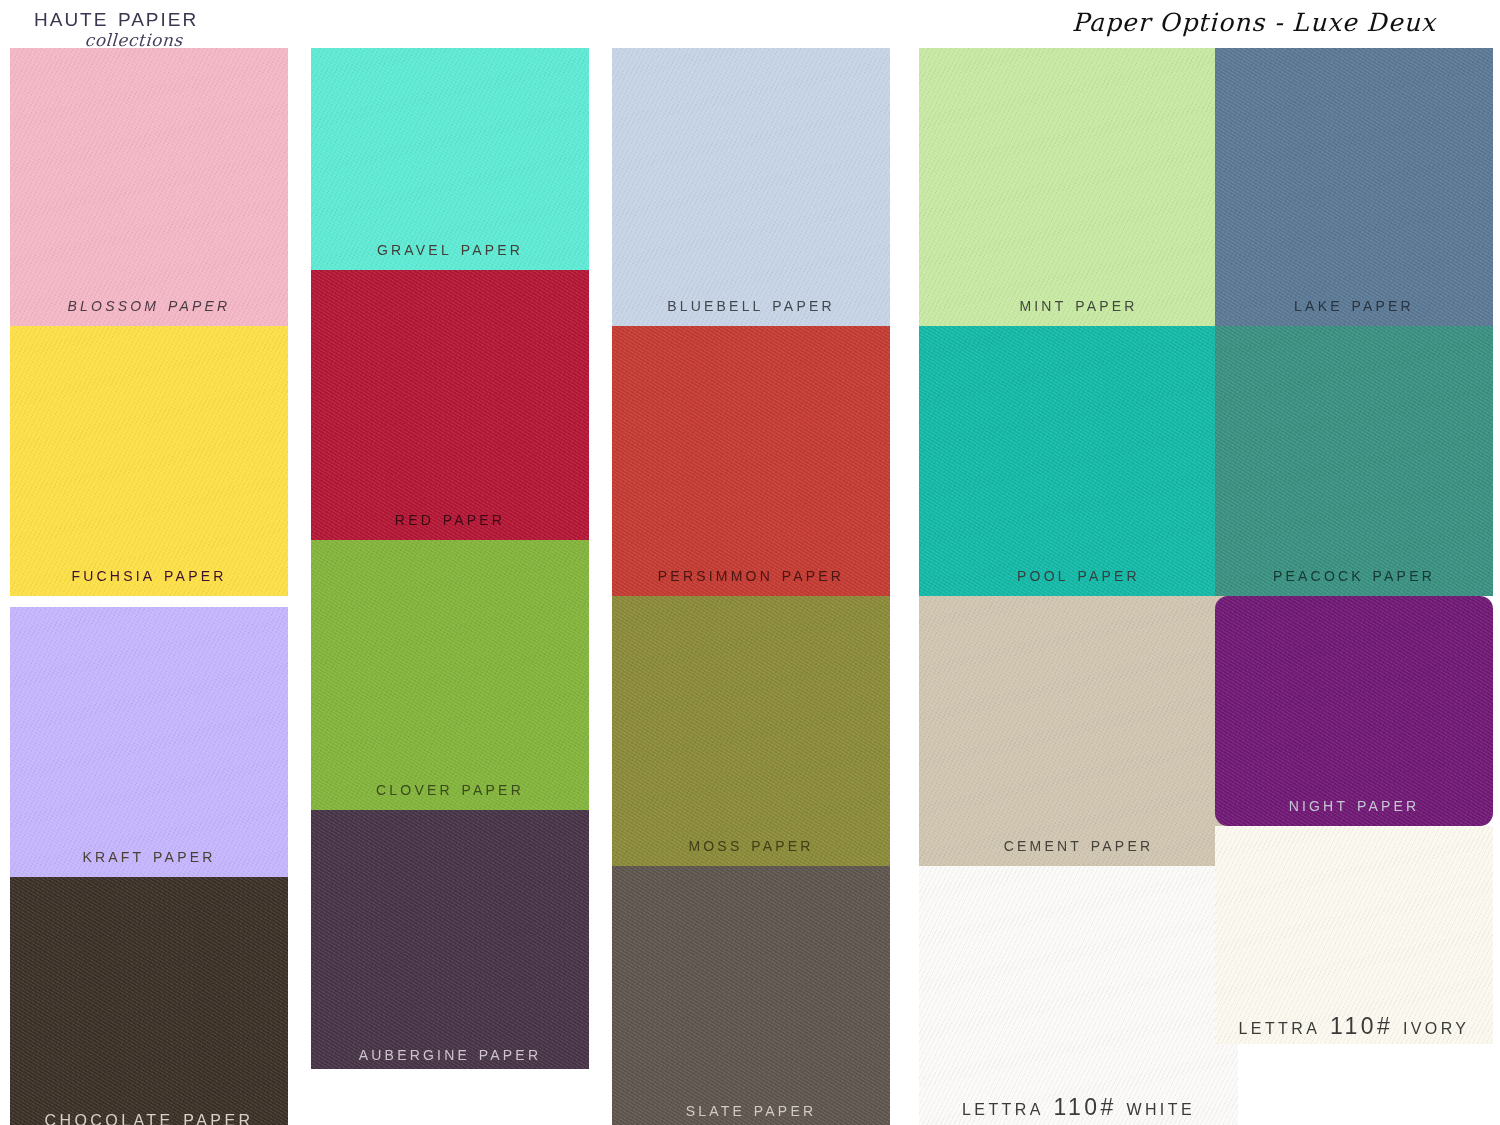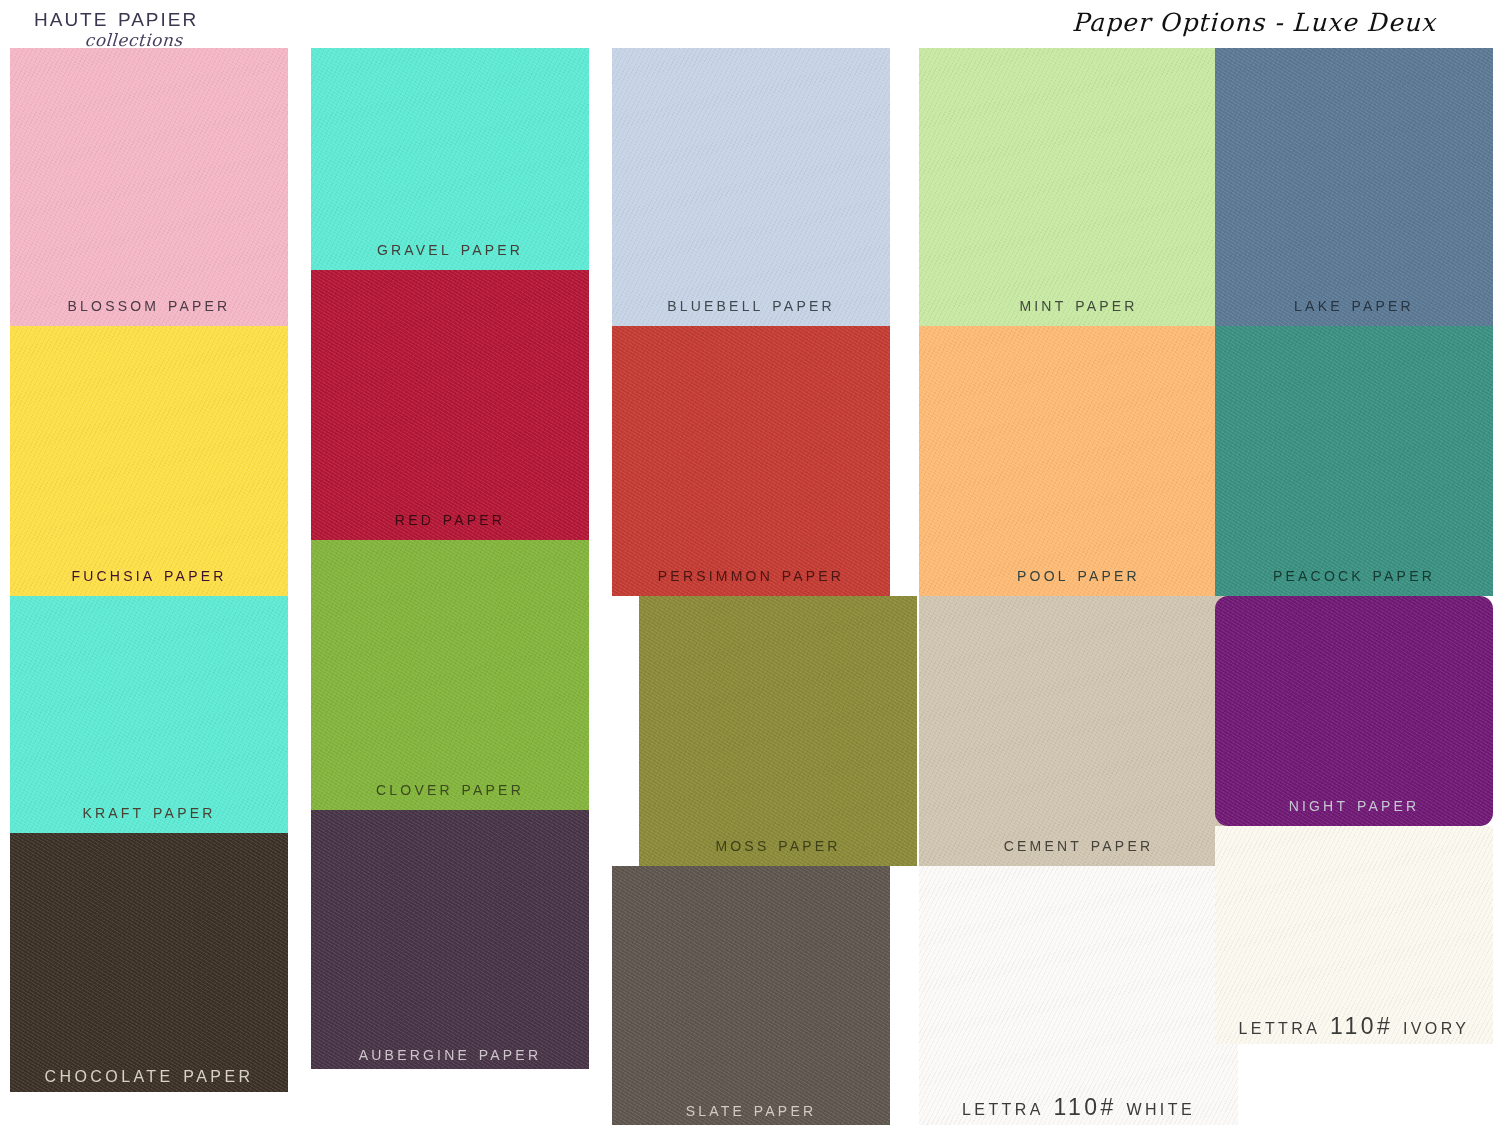--- a/index.html
+++ b/index.html
@@ -139,27 +139,27 @@
 
   <div class="brand">
     <div class="brand-name">Haute Papier</div>
     <div class="brand-sub">collections</div>
   </div>
 
   <div class="doc-title">Paper Options - Luxe Deux</div>
 
   <div class="columns" id="grid">
       <div class="column" style="left: 10px; width: 278px;">
-        <div class="swatch" style="height: 278px; background: rgb(244, 183, 198);">
+        <div class="swatch" style="height: 278px; background: rgb(244, 183, 198); font-style: italic;">
           <div class="swatch-label" style="color: rgb(74, 58, 68);">Blossom Paper</div>
         </div>
         <div class="swatch" style="height: 270px; background: #fde047;">
           <div class="swatch-label" style="color: rgb(60, 16, 48);">Fuchsia Paper</div>
         </div>
-        <div class="swatch" style="height: 237px; background: #5eead4;">
+        <div class="swatch" style="height: 270px; background: #c4b5fd; margin-top: 11px;">
           <div class="swatch-label" style="color: rgb(74, 63, 49);">Kraft Paper</div>
         </div>
         <div class="swatch" style="height: 259px; background: rgb(60, 49, 39);">
           <div class="swatch-label big lower" style="color: rgb(217, 210, 200);">Chocolate Paper</div>
         </div>
       </div>
       <div class="column" style="left: 311px; width: 278px;">
         <div class="swatch" style="height: 222px; background: #5eead4;">
           <div class="swatch-label" style="color: rgb(69, 61, 55);">Gravel Paper</div>
         </div>
@@ -173,32 +173,32 @@
           <div class="swatch-label lower" style="color: rgb(207, 198, 205);">Aubergine Paper</div>
         </div>
       </div>
       <div class="column" style="left: 612px; width: 278px;">
         <div class="swatch" style="height: 278px; background: rgb(198, 212, 230);">
           <div class="swatch-label" style="color: rgb(65, 72, 79);">Bluebell Paper</div>
         </div>
         <div class="swatch" style="height: 270px; background: rgb(195, 59, 50);">
           <div class="swatch-label" style="color: rgb(74, 21, 18);">Persimmon Paper</div>
         </div>
-        <div class="swatch" style="height: 270px; background: rgb(138, 138, 57); margin-left: 27px;">
+        <div class="swatch" style="height: 270px; background: rgb(138, 138, 57);">
           <div class="swatch-label" style="color: rgb(63, 63, 24);">Moss Paper</div>
         </div>
         <div class="swatch" style="height: 259px; background: rgb(94, 86, 78);">
           <div class="swatch-label lower" style="color: rgb(211, 204, 196);">Slate Paper</div>
         </div>
       </div>
       <div class="column" style="left: 919px; width: 319px;">
         <div class="swatch" style="height: 278px; background: rgb(199, 233, 163);">
           <div class="swatch-label" style="color: rgb(65, 73, 60);">Mint Paper</div>
         </div>
-        <div class="swatch" style="height: 270px; background: #fdba74;">
+        <div class="swatch" style="height: 270px; background: #14b8a6;">
           <div class="swatch-label" style="color: rgb(50, 65, 62);">Pool Paper</div>
         </div>
         <div class="swatch" style="height: 270px; background: rgb(207, 197, 177);">
           <div class="swatch-label" style="color: rgb(70, 65, 58);">Cement Paper</div>
         </div>
         <div class="swatch" style="height: 259px; background: rgb(251, 250, 248);">
           <div class="swatch-label big lower" style="color: rgb(58, 58, 56);">Lettra 110# White</div>
         </div>
       </div>
       <div class="column" style="left: 1215px; width: 278px;">

